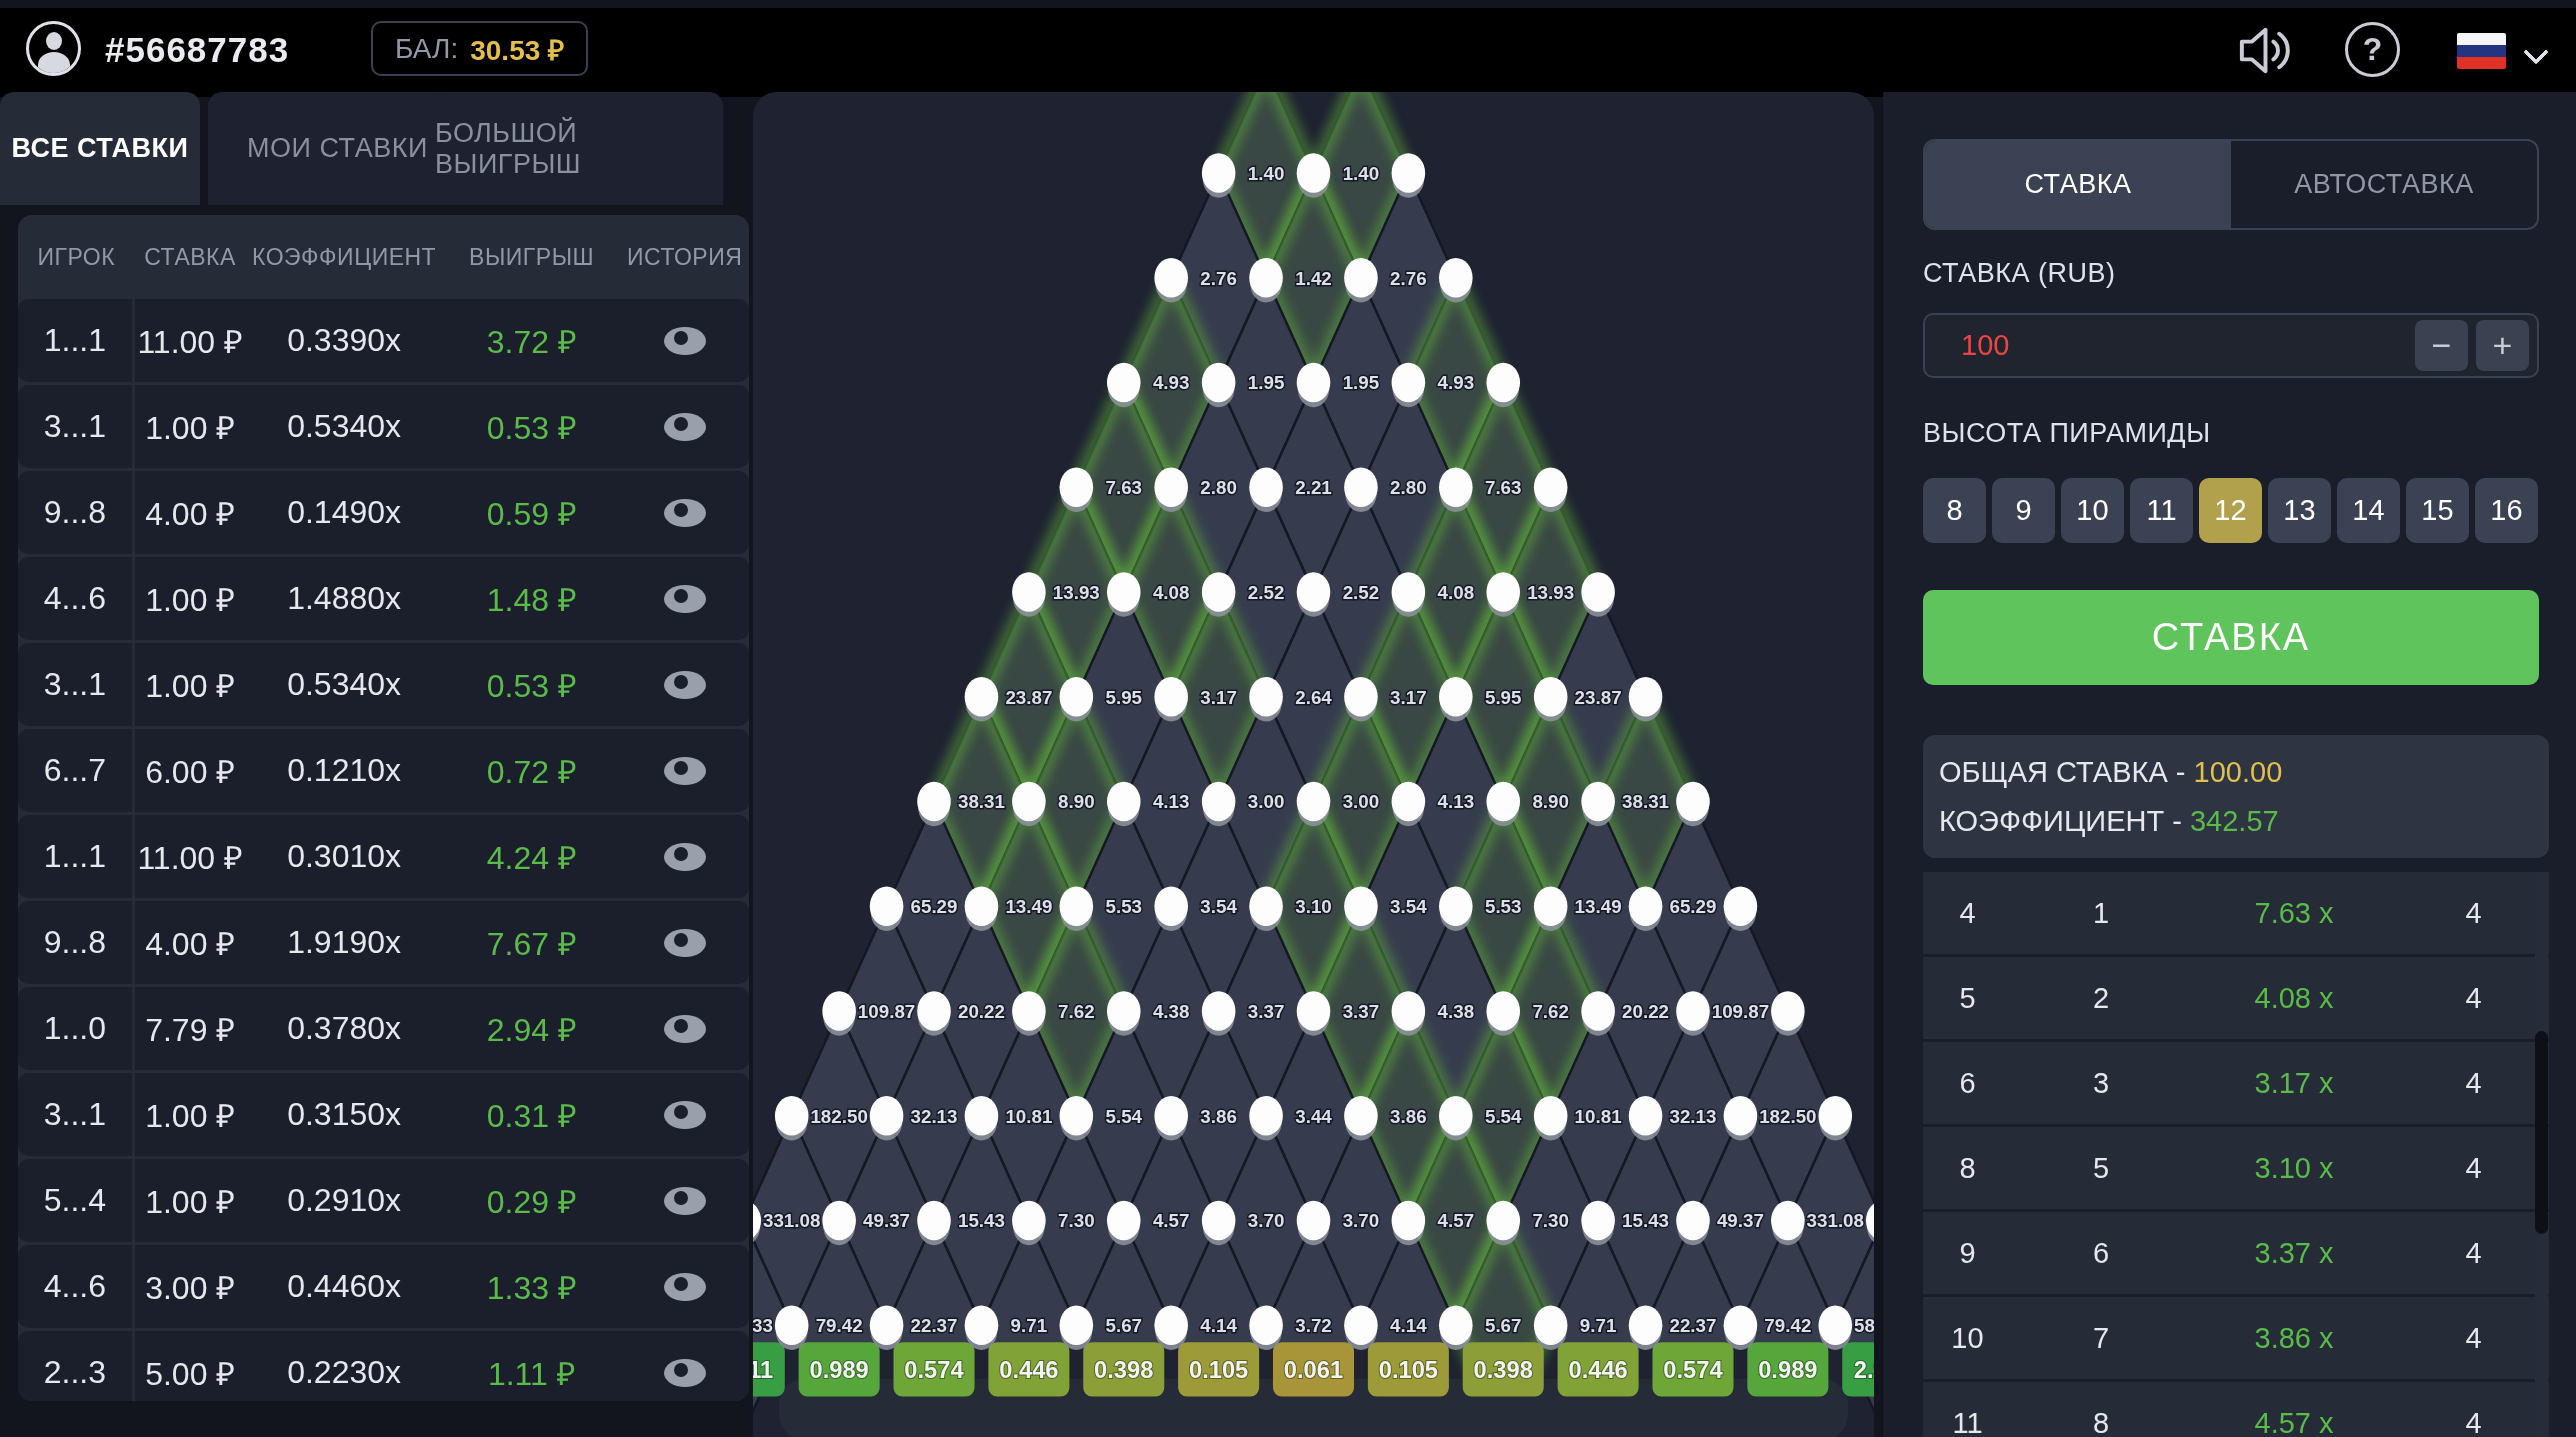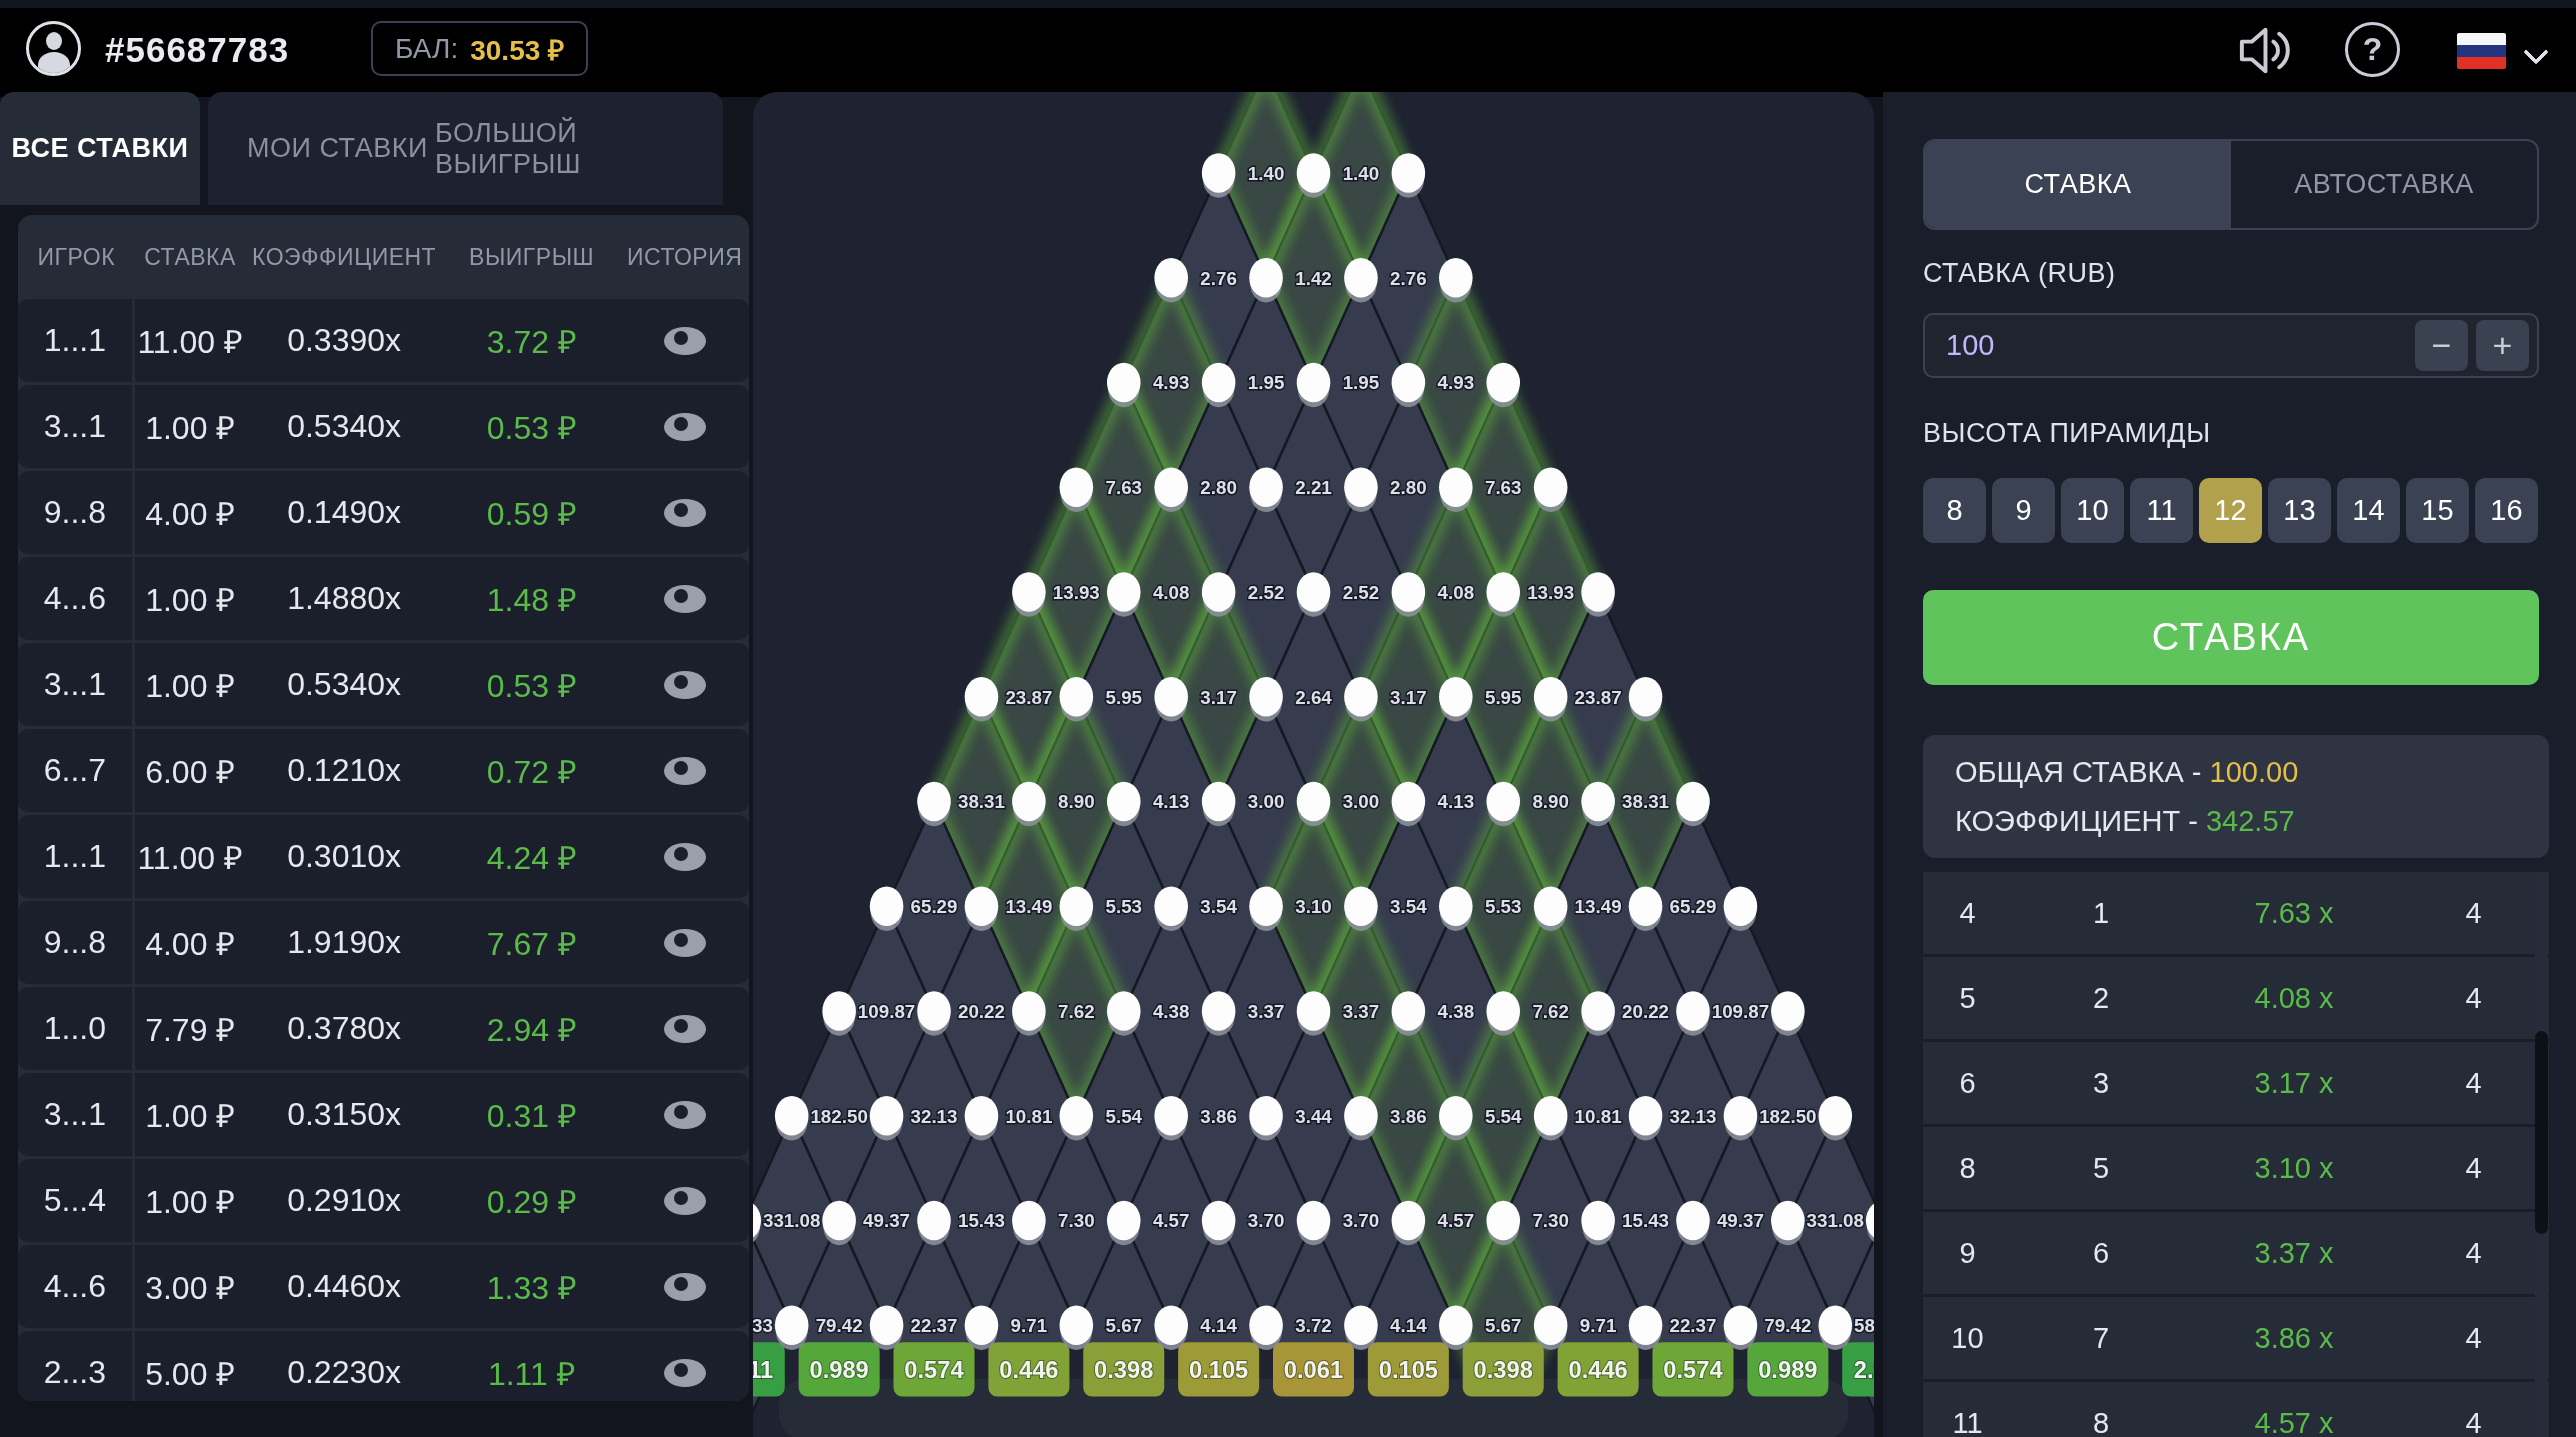--- a/index.html
+++ b/index.html
@@ -57,31 +57,31 @@
   .slot-txt { font-family:"Liberation Sans",sans-serif; font-size:24px; font-weight:bold; fill:#f2f4f1;
               text-anchor:middle; paint-order:stroke; stroke:rgba(20,30,15,0.45); stroke-width:2px; }
   
   .rpanel { position:absolute; left:1883px; top:92px; width:693px; height:1345px; background:#1a1e2b; }
   .rtabs { position:absolute; left:40px; top:47px; width:616px; height:91px; border:2px solid #3b4254; border-radius:12px; display:flex; overflow:hidden; }
   .rtab { flex:1; display:flex; align-items:center; justify-content:center; font-size:27px; color:#9096a6; letter-spacing:0.5px; }
   .rtab.active { background:#3b4254; color:#ffffff; }
   .rlabel { position:absolute; left:40px; font-size:27px; color:#dfe2ea; letter-spacing:0.5px; }
   .bet-input-wrap { position:absolute; left:40px; top:221px; width:616px; height:65px; background:#20242f;
                     border:2px solid #3a4150; border-radius:10px; display:flex; align-items:center; }
-  .bet-value { flex:1; padding-left:21px; font-size:29px; color:#c4b5fd; }
+  .bet-value { flex:1; padding-left:36px; font-size:29px; color:#ef4444; }
   .step-btn { width:53px; height:51px; background:#3a4150; border-radius:8px; margin-right:8px;
               display:flex; align-items:center; justify-content:center; font-size:34px; color:#c9cdd4; }
   .hrow { position:absolute; left:40px; top:386px; display:flex; gap:6px; }
   .hbtn { width:63px; height:65px; background:#3b4254; border-radius:10px; display:flex; align-items:center; justify-content:center;
           font-size:29px; color:#ffffff; }
   .hbtn.selected { background:#b2a14c; }
   .bet-button { position:absolute; left:40px; top:498px; width:616px; height:95px; background:#5ec45b; border-radius:10px;
                 display:flex; align-items:center; justify-content:center; font-size:38px; color:#ffffff; letter-spacing:2px; }
   .summary { position:absolute; left:40px; top:643px; width:626px; height:123px; background:#2e3442; border-radius:12px;
-             padding:18px 32px; display:flex; flex-direction:column; justify-content:center; gap:16px; font-size:29px; }
+             padding:18px 16px; display:flex; flex-direction:column; justify-content:center; gap:16px; font-size:29px; }
   .sum-val-yellow { color:#e4bf4a; } .sum-val-green { color:#5abb4a; }
   .mlist { position:absolute; left:40px; top:780px; width:626px; height:565px; background:#262b38; overflow:hidden; }
   .mrow { height:85px; display:flex; align-items:center; font-size:29px; border-bottom:3px solid #1a1e2b; }
   .mc1 { width:89px; text-align:center; } .mc2 { width:178px; text-align:center; }
   .mc3 { width:208px; text-align:center; color:#5abb4a; } .mc4 { width:151px; text-align:center; }
   .scroll-track { position:absolute; left:652px; top:780px; width:13px; height:565px; background:#272c3a; border-radius:7px; }
   .scroll-thumb { position:absolute; left:652px; top:939px; width:13px; height:203px; background:#0d1017; border-radius:7px; }
 </style>
 </head>
 <body>

